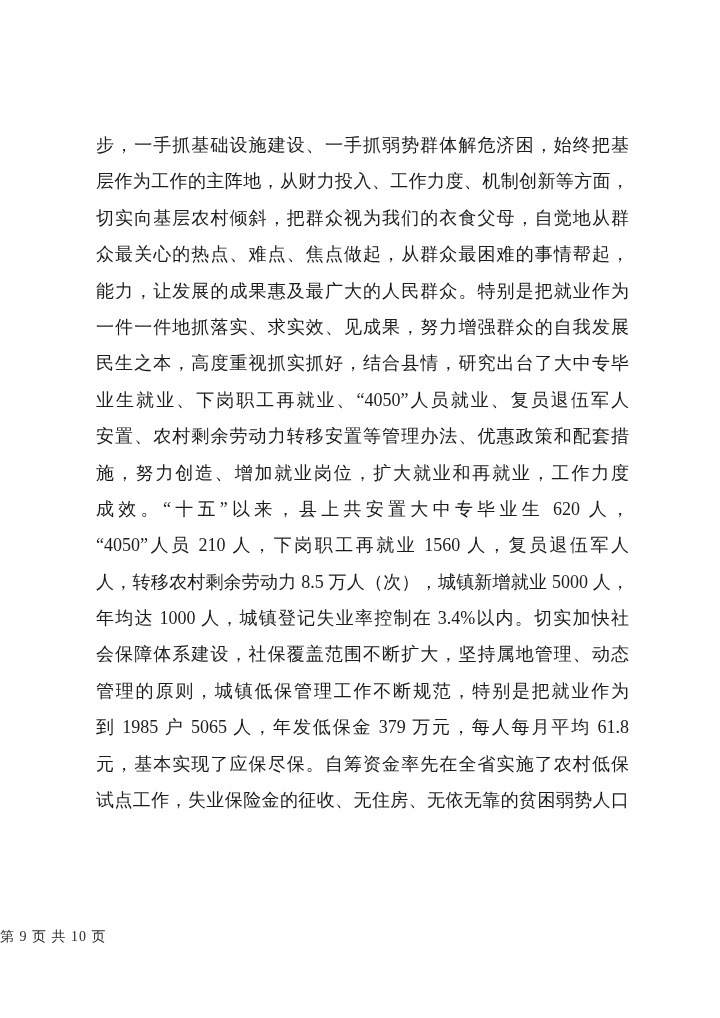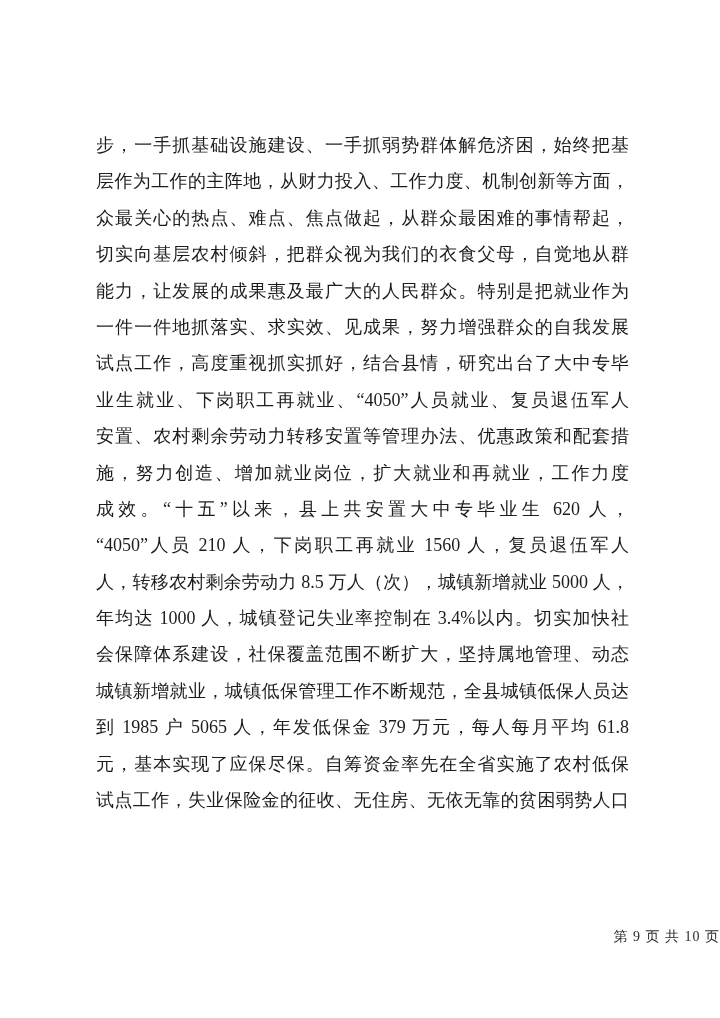--- a/index.html
+++ b/index.html
@@ -30,47 +30,47 @@
     text-align-last: justify;
     text-justify: inter-character;
     overflow: hidden;
     color: #1c1c1c;
   }
   .footer {
     position: absolute;
     left: 0;
     top: 928px;
     width: 100%;
-    text-align: right;
+    text-align: left;
     font-size: 14px;
     letter-spacing: 1px;
     color: #2a2a2a;
   }
 </style>
 </head>
 <body>
 
 <div class="sheet">
   <div class="body-text">
     <div class="line">步，一手抓基础设施建设、一手抓弱势群体解危济困，始终把基</div>
       <div class="line">层作为工作的主阵地，从财力投入、工作力度、机制创新等方面，</div>
+      <div class="line">切实向基层农村倾斜，把群众视为我们的衣食父母，自觉地从群</div>
       <div class="line">众最关心的热点、难点、焦点做起，从群众最困难的事情帮起，</div>
-      <div class="line">切实向基层农村倾斜，把群众视为我们的衣食父母，自觉地从群</div>
       <div class="line">能力，让发展的成果惠及最广大的人民群众。特别是把就业作为</div>
       <div class="line">一件一件地抓落实、求实效、见成果，努力增强群众的自我发展</div>
-      <div class="line">试点工作，高度重视抓实抓好，结合县情，研究出台了大中专毕</div>
+      <div class="line">民生之本，高度重视抓实抓好，结合县情，研究出台了大中专毕</div>
       <div class="line">业生就业、下岗职工再就业、“4050”人员就业、复员退伍军人</div>
       <div class="line">安置、农村剩余劳动力转移安置等管理办法、优惠政策和配套措</div>
       <div class="line">施，努力创造、增加就业岗位，扩大就业和再就业，工作力度</div>
       <div class="line">成效。“十五”以来，县上共安置大中专毕业生 620 人，</div>
       <div class="line">“4050”人员 210 人，下岗职工再就业 1560 人，复员退伍军人</div>
       <div class="line">人，转移农村剩余劳动力 8.5 万人（次），城镇新增就业 5000 人，</div>
       <div class="line">年均达 1000 人，城镇登记失业率控制在 3.4%以内。切实加快社</div>
       <div class="line">会保障体系建设，社保覆盖范围不断扩大，坚持属地管理、动态</div>
-      <div class="line">城镇新增就业，城镇低保管理工作不断规范，全县城镇低保人员达</div>
+      <div class="line">管理的原则，城镇低保管理工作不断规范，特别是把就业作为</div>
       <div class="line">到 1985 户 5065 人，年发低保金 379 万元，每人每月平均 61.8</div>
       <div class="line">元，基本实现了应保尽保。自筹资金率先在全省实施了农村低保</div>
       <div class="line">试点工作，失业保险金的征收、无住房、无依无靠的贫困弱势人口</div>
   </div>
   <div class="footer">
     <span>第 9 页 共 10 页</span>
   </div>
 </div>
 
 </body></html>

